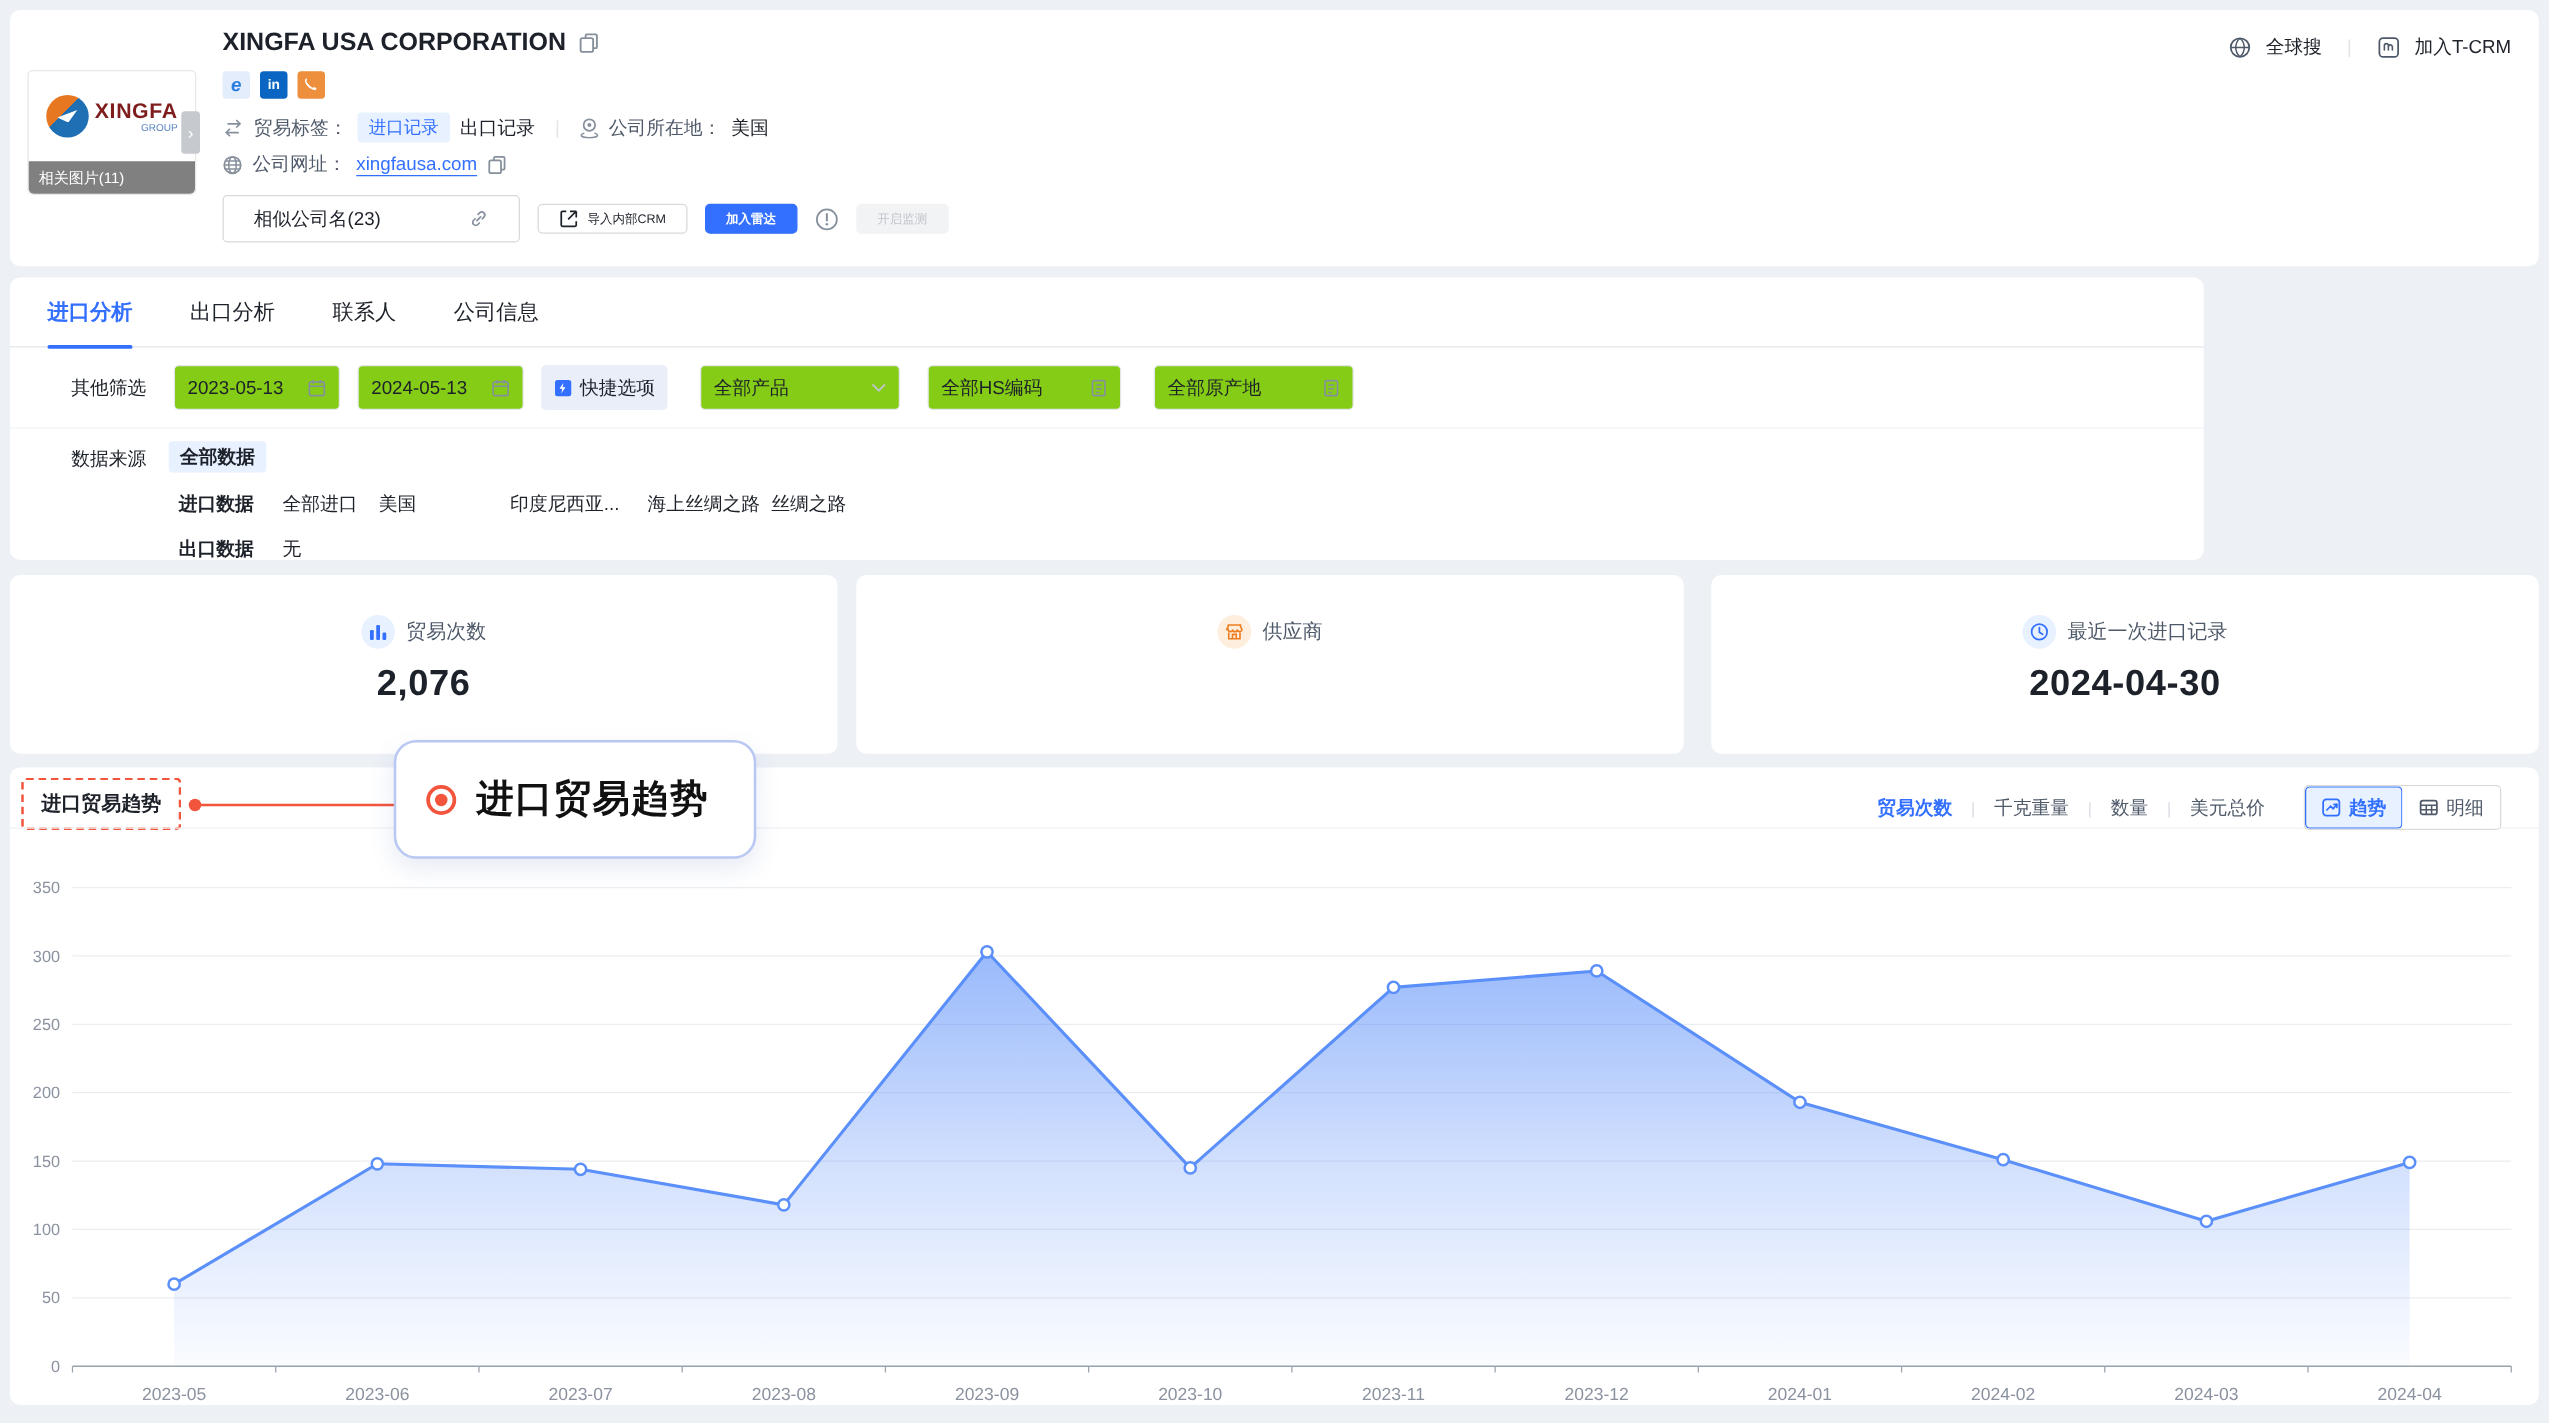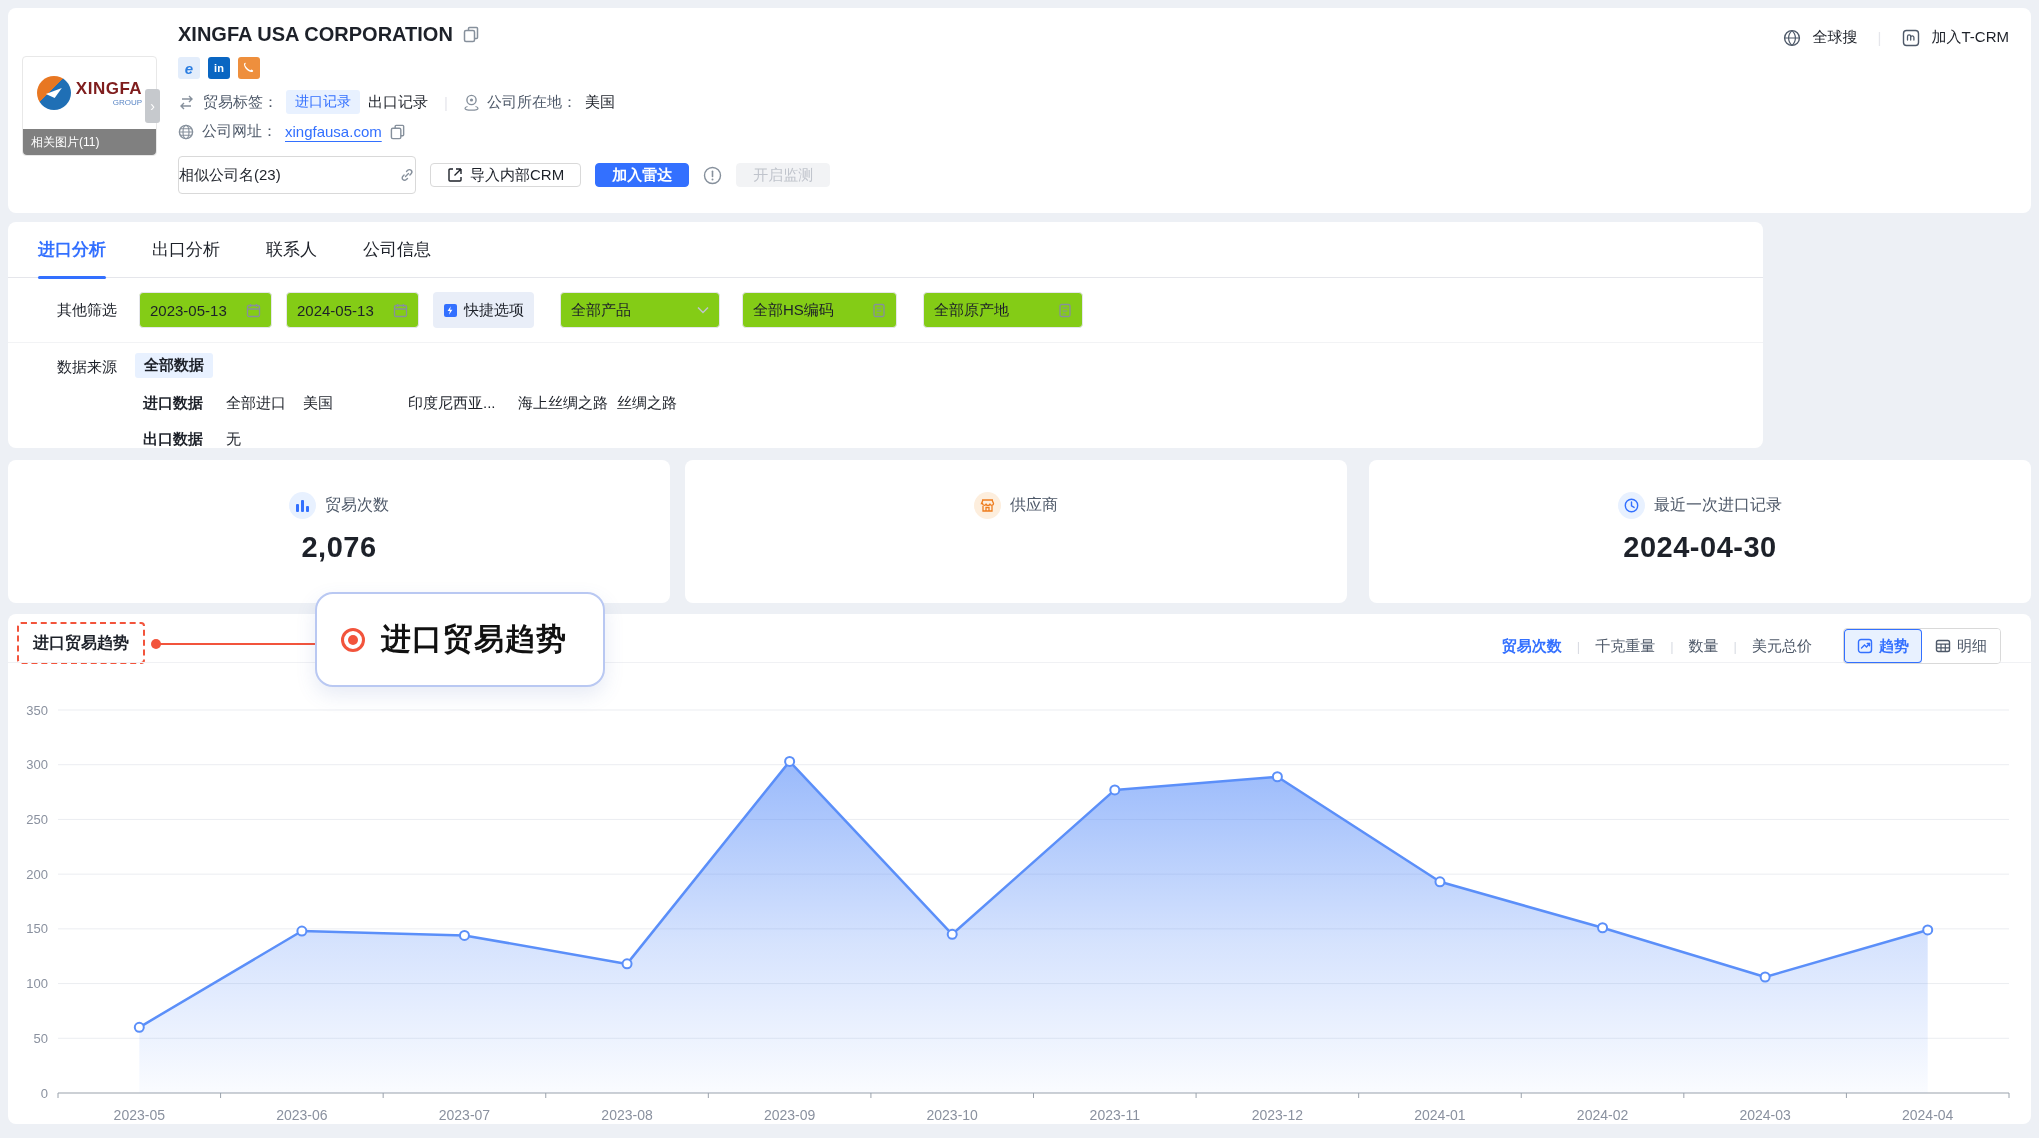--- a/index.html
+++ b/index.html
@@ -43,24 +43,24 @@
   .soc-in { background:#0a66c2; color:#fff; font-size:11px; }
   .soc-tel { background:#ee8f3d; color:#fff; font-size:13px; }
   .meta-row { position:absolute; left:170px; display:flex; align-items:center; gap:8px;
     font-size:15px; color:#4e5969; }
   .meta-row .dark { color:#1d2129; }
   .chip-blue { background:#e8f1ff; color:#3370ff; padding:3px 9px; border-radius:3px; font-size:14px; }
   .pipe { color:#e5e6eb; margin:0 8px; }
   .link { color:#3370ff; text-decoration:underline; text-underline-offset:4px; }
   .btn-row { position:absolute; left:170px; top:148px; display:flex; align-items:center; gap:14px; }
   .similar-box { width:238px; height:38px; border:1px solid #d9d9d9; border-radius:4px;
-    display:flex; align-items:center; padding:0 0; font-size:15px; color:#1d2129;
+    display:flex; align-items:center; padding:0 24px; font-size:15px; color:#1d2129;
     justify-content:space-between; }
   .btn { height:24px; border:1px solid #d9d9d9; border-radius:4px; background:#fff;
-    display:flex; align-items:center; gap:7px; padding:0 16px; font-size:15px; color:#1d2129; }
+    display:flex; align-items:center; gap:7px; padding:0 16px; font-size:10px; color:#1d2129; }
   .btn-primary { background:#3370ff; border-color:#3370ff; color:#fff; font-weight:600; }
   .btn-disabled { background:#f2f3f5; border-color:#f2f3f5; color:#c0c4cc; }
   .hdr-topright { position:absolute; right:22px; top:20px; display:flex; align-items:center;
     gap:12px; font-size:15px; color:#1d2129; }
 
   
   .main { left:8px; top:222px; width:1755px; height:226px; }
   .tabs { position:absolute; left:0; top:0; right:0; height:56px; border-bottom:1px solid #e5e6eb;
     display:flex; align-items:center; padding-left:30px; gap:46px; }
   .tab { font-size:17px; color:#1d2129; position:relative; height:56px; display:flex; align-items:center; }

